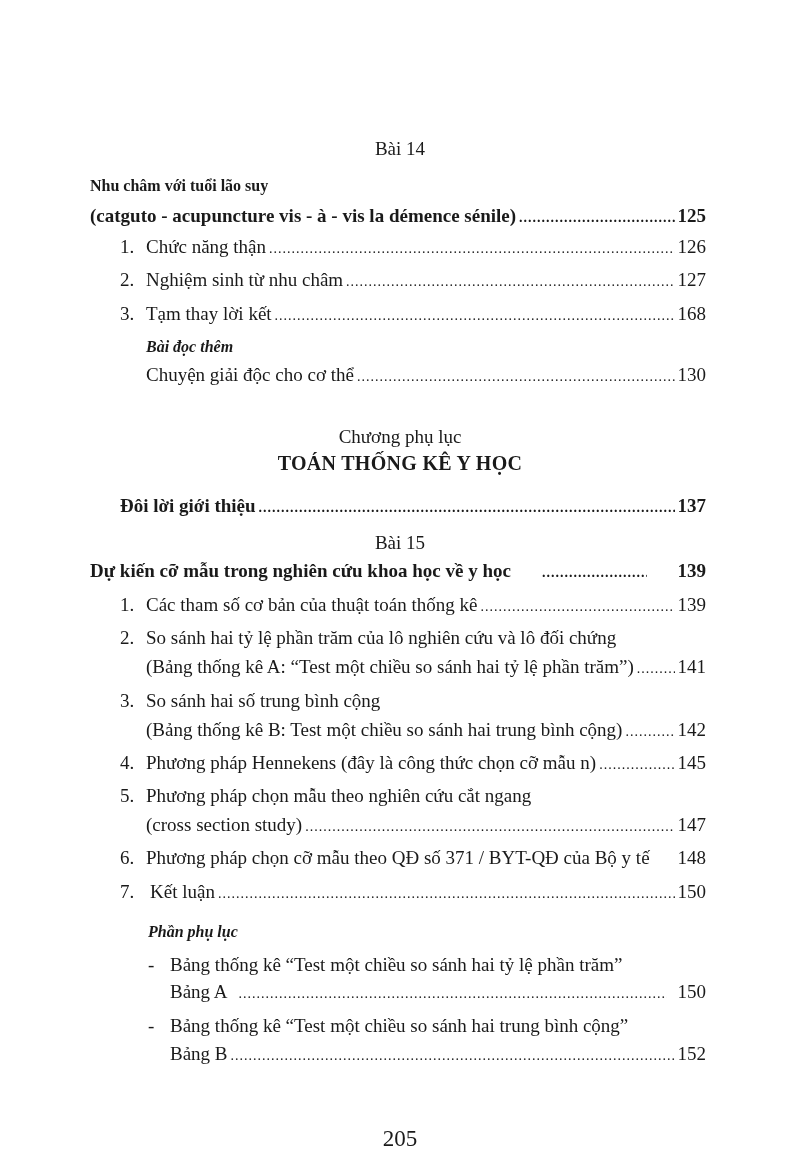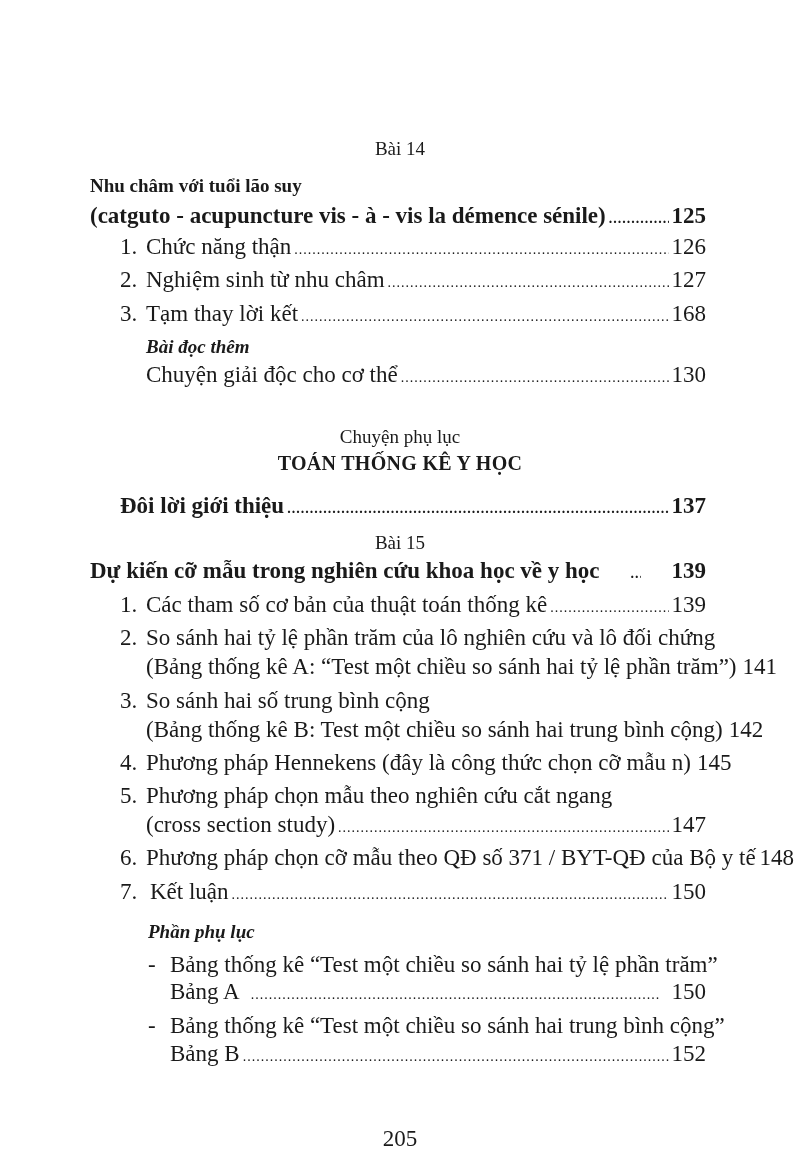--- a/index.html
+++ b/index.html
@@ -5,33 +5,33 @@
     html, body { margin: 0; padding: 0; }
     body {
       width: 800px; height: 1160px; background: #ffffff;
       font-family: "Liberation Serif", "DejaVu Serif", serif;
       color: #1a1a1a; position: relative; overflow: hidden;
     }
     .page { position: absolute; left: 0; top: 16px; width: 800px; height: 1160px; margin-top: 32px; }
     .center { position: absolute; left: 0; width: 800px; text-align: center; font-size: 19px; }
     .row {
       position: absolute; display: flex; align-items: baseline;
-      font-size: 23px; line-height: 24px; white-space: nowrap;
+      font-size: 19px; line-height: 24px; white-space: nowrap;
     }
     .row .num { flex: 0 0 auto; }
     .row .txt { flex: 0 0 auto; }
     .row .dots {
       flex: 1 1 auto; overflow: hidden; margin: 0 3px;
       letter-spacing: 1px; font-size: 14px;
     }
     .row .dots::before {
       content: "........................................................................................................................................................................................................";
     }
     .row .pg { flex: 0 0 auto; text-align: right; }
-    .plain { position: absolute; font-size: 19px; line-height: 24px; white-space: nowrap; }
+    .plain { position: absolute; font-size: 16px; line-height: 24px; white-space: nowrap; }
     .bold { font-weight: bold; }
     .ital { font-style: italic; }
     .chap-title { font-weight: bold; font-size: 20px; letter-spacing: 0.3px; }
   </style>
 </head>
 <body>
 
 <div class="page">
 
   <div class="center" style="top:90px;">Bài 14</div>
@@ -61,21 +61,21 @@
     <span class="pg">168</span>
   </div>
 
   <div class="plain bold ital" style="left:146px; top:287px;">Bài đọc thêm</div>
   <div class="row" style="left:146px; width:560px; top:315px;">
     <span class="txt">Chuyện giải độc cho cơ thể</span>
     <span class="dots"></span>
     <span class="pg">130</span>
   </div>
 
-  <div class="center" style="top:378px;">Chuyện phụ lục</div>
+  <div class="center" style="top:378px;">Chương phụ lục</div>
   <div class="center chap-title" style="top:404px;">TOÁN THỐNG KÊ Y HỌC</div>
 
   <div class="row bold" style="left:120px; width:586px; top:446px;">
     <span class="txt">Đôi lời giới thiệu</span>
     <span class="dots"></span>
     <span class="pg">137</span>
   </div>
 
   <div class="center" style="top:484px;">Bài 15</div>
   <div class="row bold" style="left:90px; width:616px; top:511px;gap:28px;">
@@ -88,31 +88,31 @@
     <span class="num" style="width:26px;">1.</span>
     <span class="txt">Các tham số cơ bản của thuật toán thống kê</span>
     <span class="dots"></span>
     <span class="pg">139</span>
   </div>
 
   <div class="row" style="left:120px; width:586px; top:578px;">
     <span class="num" style="width:26px;">2.</span>
     <span class="txt">So sánh hai tỷ lệ phần trăm của lô nghiên cứu và lô đối chứng</span>
   </div>
-  <div class="row" style="left:146px; width:560px; top:607px;align-items:center;">
+  <div class="row" style="left:146px; width:560px; top:607px;">
     <span class="txt">(Bảng thống kê A: “Test một chiều so sánh hai tỷ lệ phần trăm”)</span>
     <span class="dots"></span>
     <span class="pg">141</span>
   </div>
 
   <div class="row" style="left:120px; width:586px; top:641px;">
     <span class="num" style="width:26px;">3.</span>
     <span class="txt">So sánh hai số trung bình cộng</span>
   </div>
-  <div class="row" style="left:146px; width:560px; top:670px;align-items:flex-end;">
+  <div class="row" style="left:146px; width:560px; top:670px;">
     <span class="txt">(Bảng thống kê B: Test một chiều so sánh hai trung bình cộng)</span>
     <span class="dots"></span>
     <span class="pg">142</span>
   </div>
 
   <div class="row" style="left:120px; width:586px; top:703px;">
     <span class="num" style="width:26px;">4.</span>
     <span class="txt">Phương pháp Hennekens (đây là công thức chọn cỡ mẫu n)</span>
     <span class="dots"></span>
     <span class="pg">145</span>

